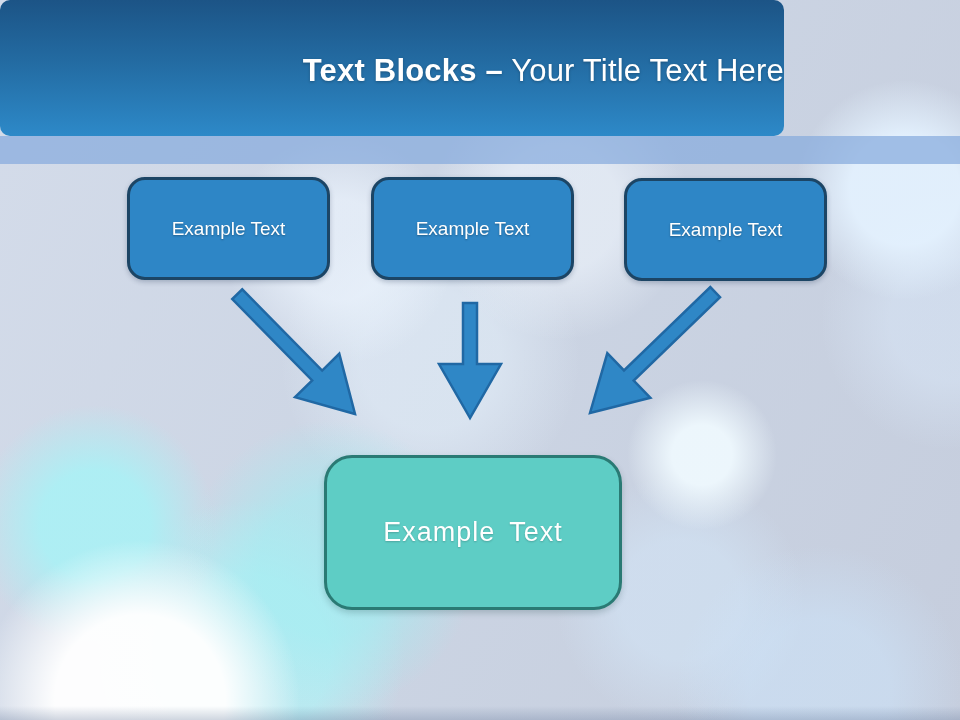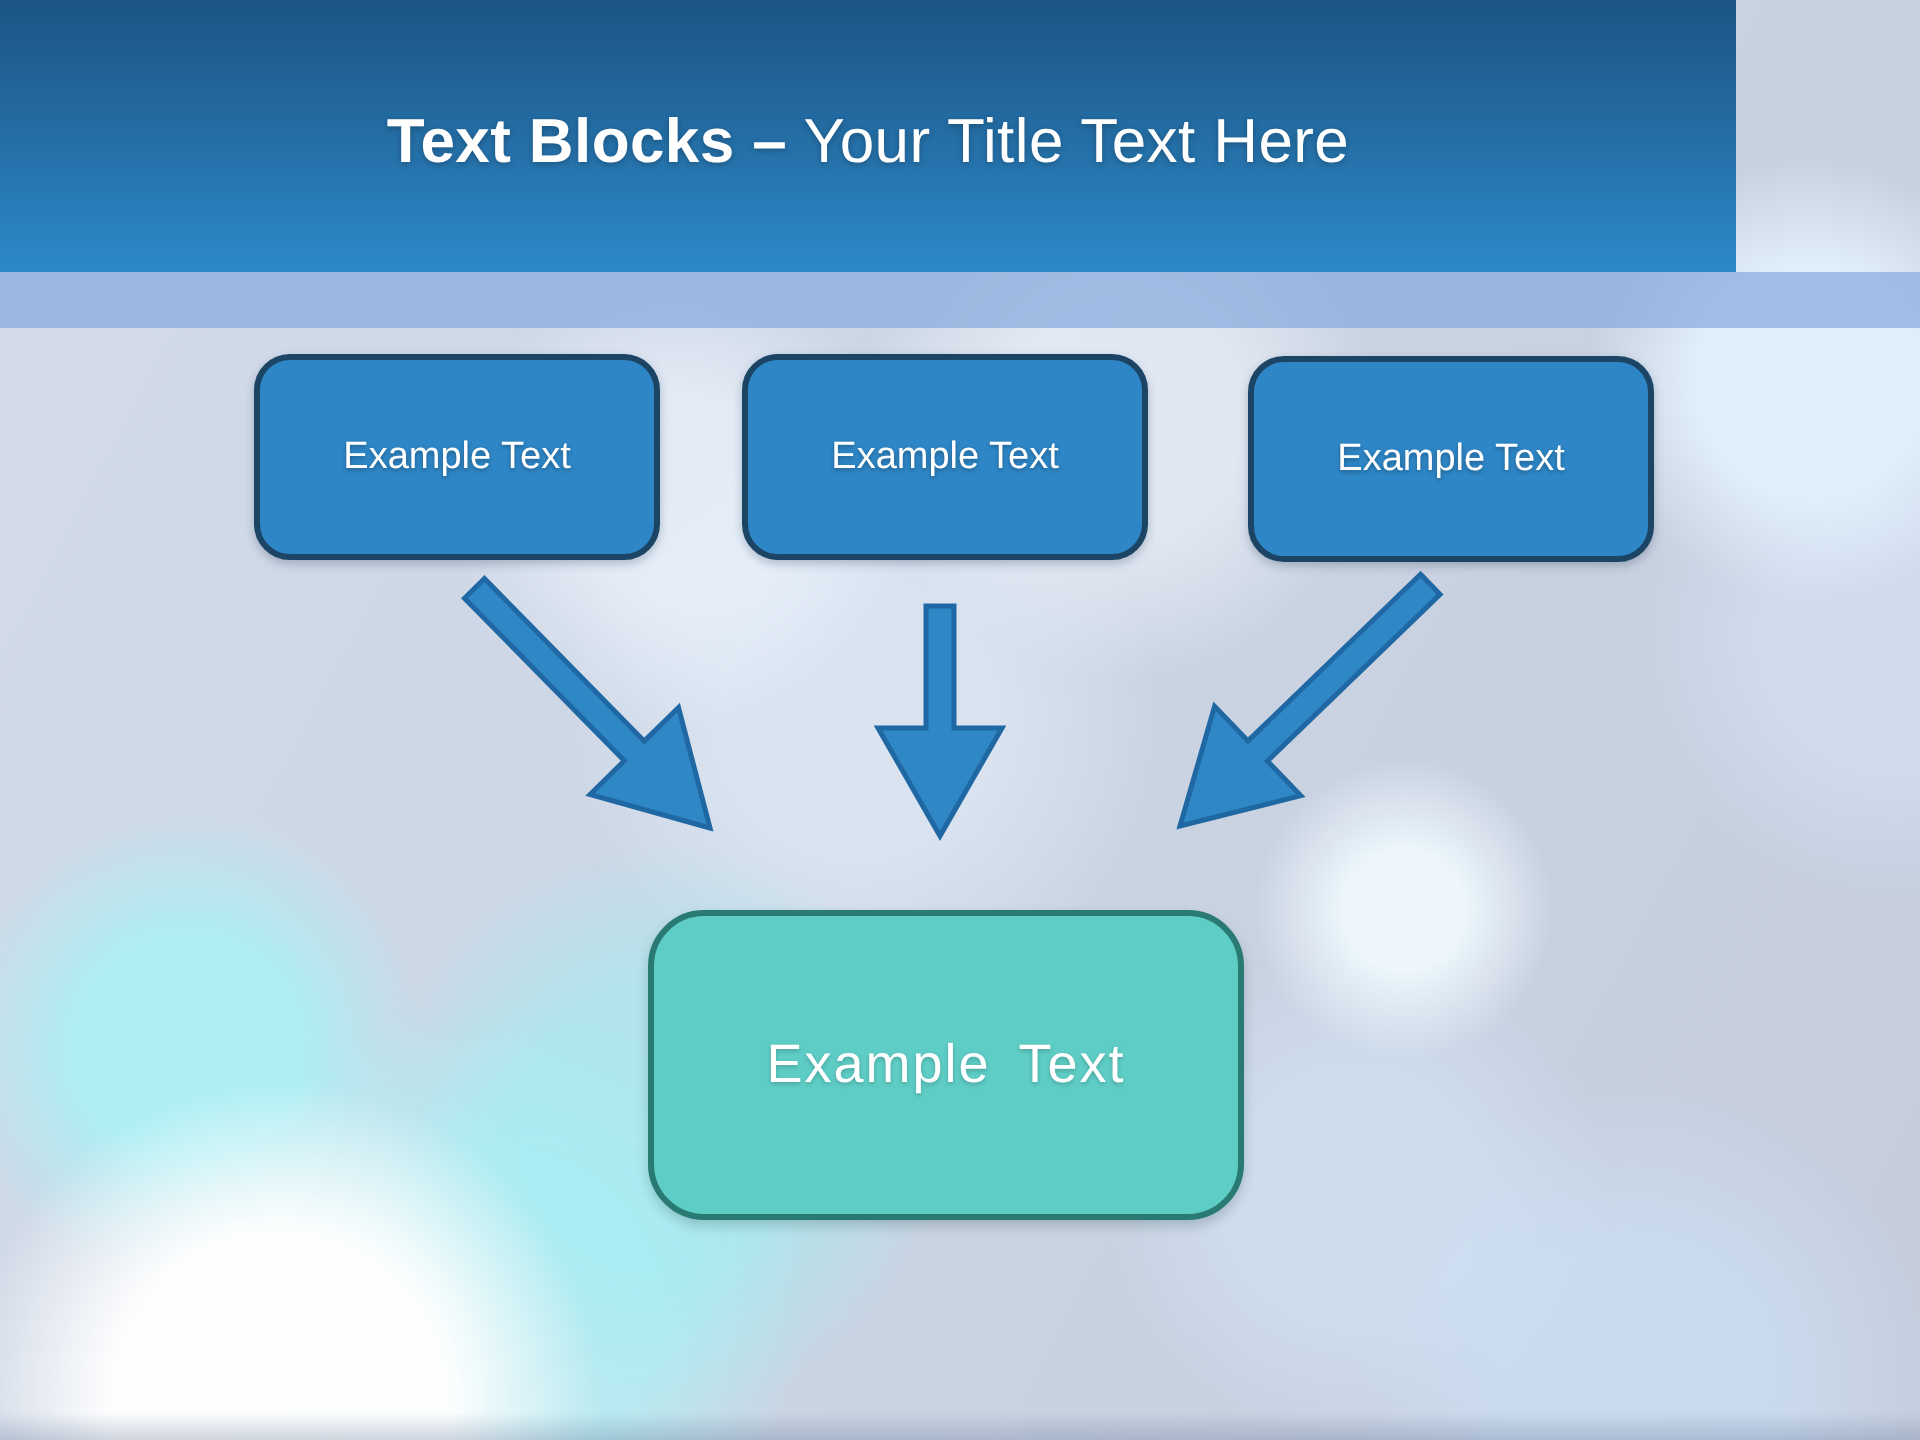--- a/index.html
+++ b/index.html
@@ -27,23 +27,23 @@
       radial-gradient(circle at 680px 600px, rgba(212,232,250,0.50) 0 60px, rgba(212,232,250,0) 125px),
       radial-gradient(circle at 950px 320px, rgba(220,235,252,0.45) 0 60px, rgba(220,235,252,0) 130px),
       linear-gradient(118deg, #d4dcea 0%, #ccd5e4 45%, #c5cddd 100%);
   }
   .bottom-vignette{
     position:absolute;left:0;right:0;bottom:0;height:14px;
     background:linear-gradient(rgba(90,110,145,0) 0%, rgba(90,110,145,0.28) 100%);
   }
   
   .header{
-    position:absolute;left:0;top:0;width:868px;height:136px;
+    position:absolute;left:0;top:0;width:784px;height:136px;
     background:linear-gradient(180deg, var(--header-top,#1c5486) 0%, #236ba2 45%, var(--header-bottom,#2d89c8) 100%);
-    display:flex;align-items:center;justify-content:center;
+    display:flex;align-items:center;justify-content:flex-end;border-radius:10px;
   }
   .title{
     color:var(--title-color,#ffffff);
     font-size:31px;
     padding-top:6px;
     letter-spacing:0.2px;
     text-shadow:0 1px 3px rgba(0,0,0,0.25);
     white-space:nowrap;
   }
   .title .bold{font-weight:bold;}

